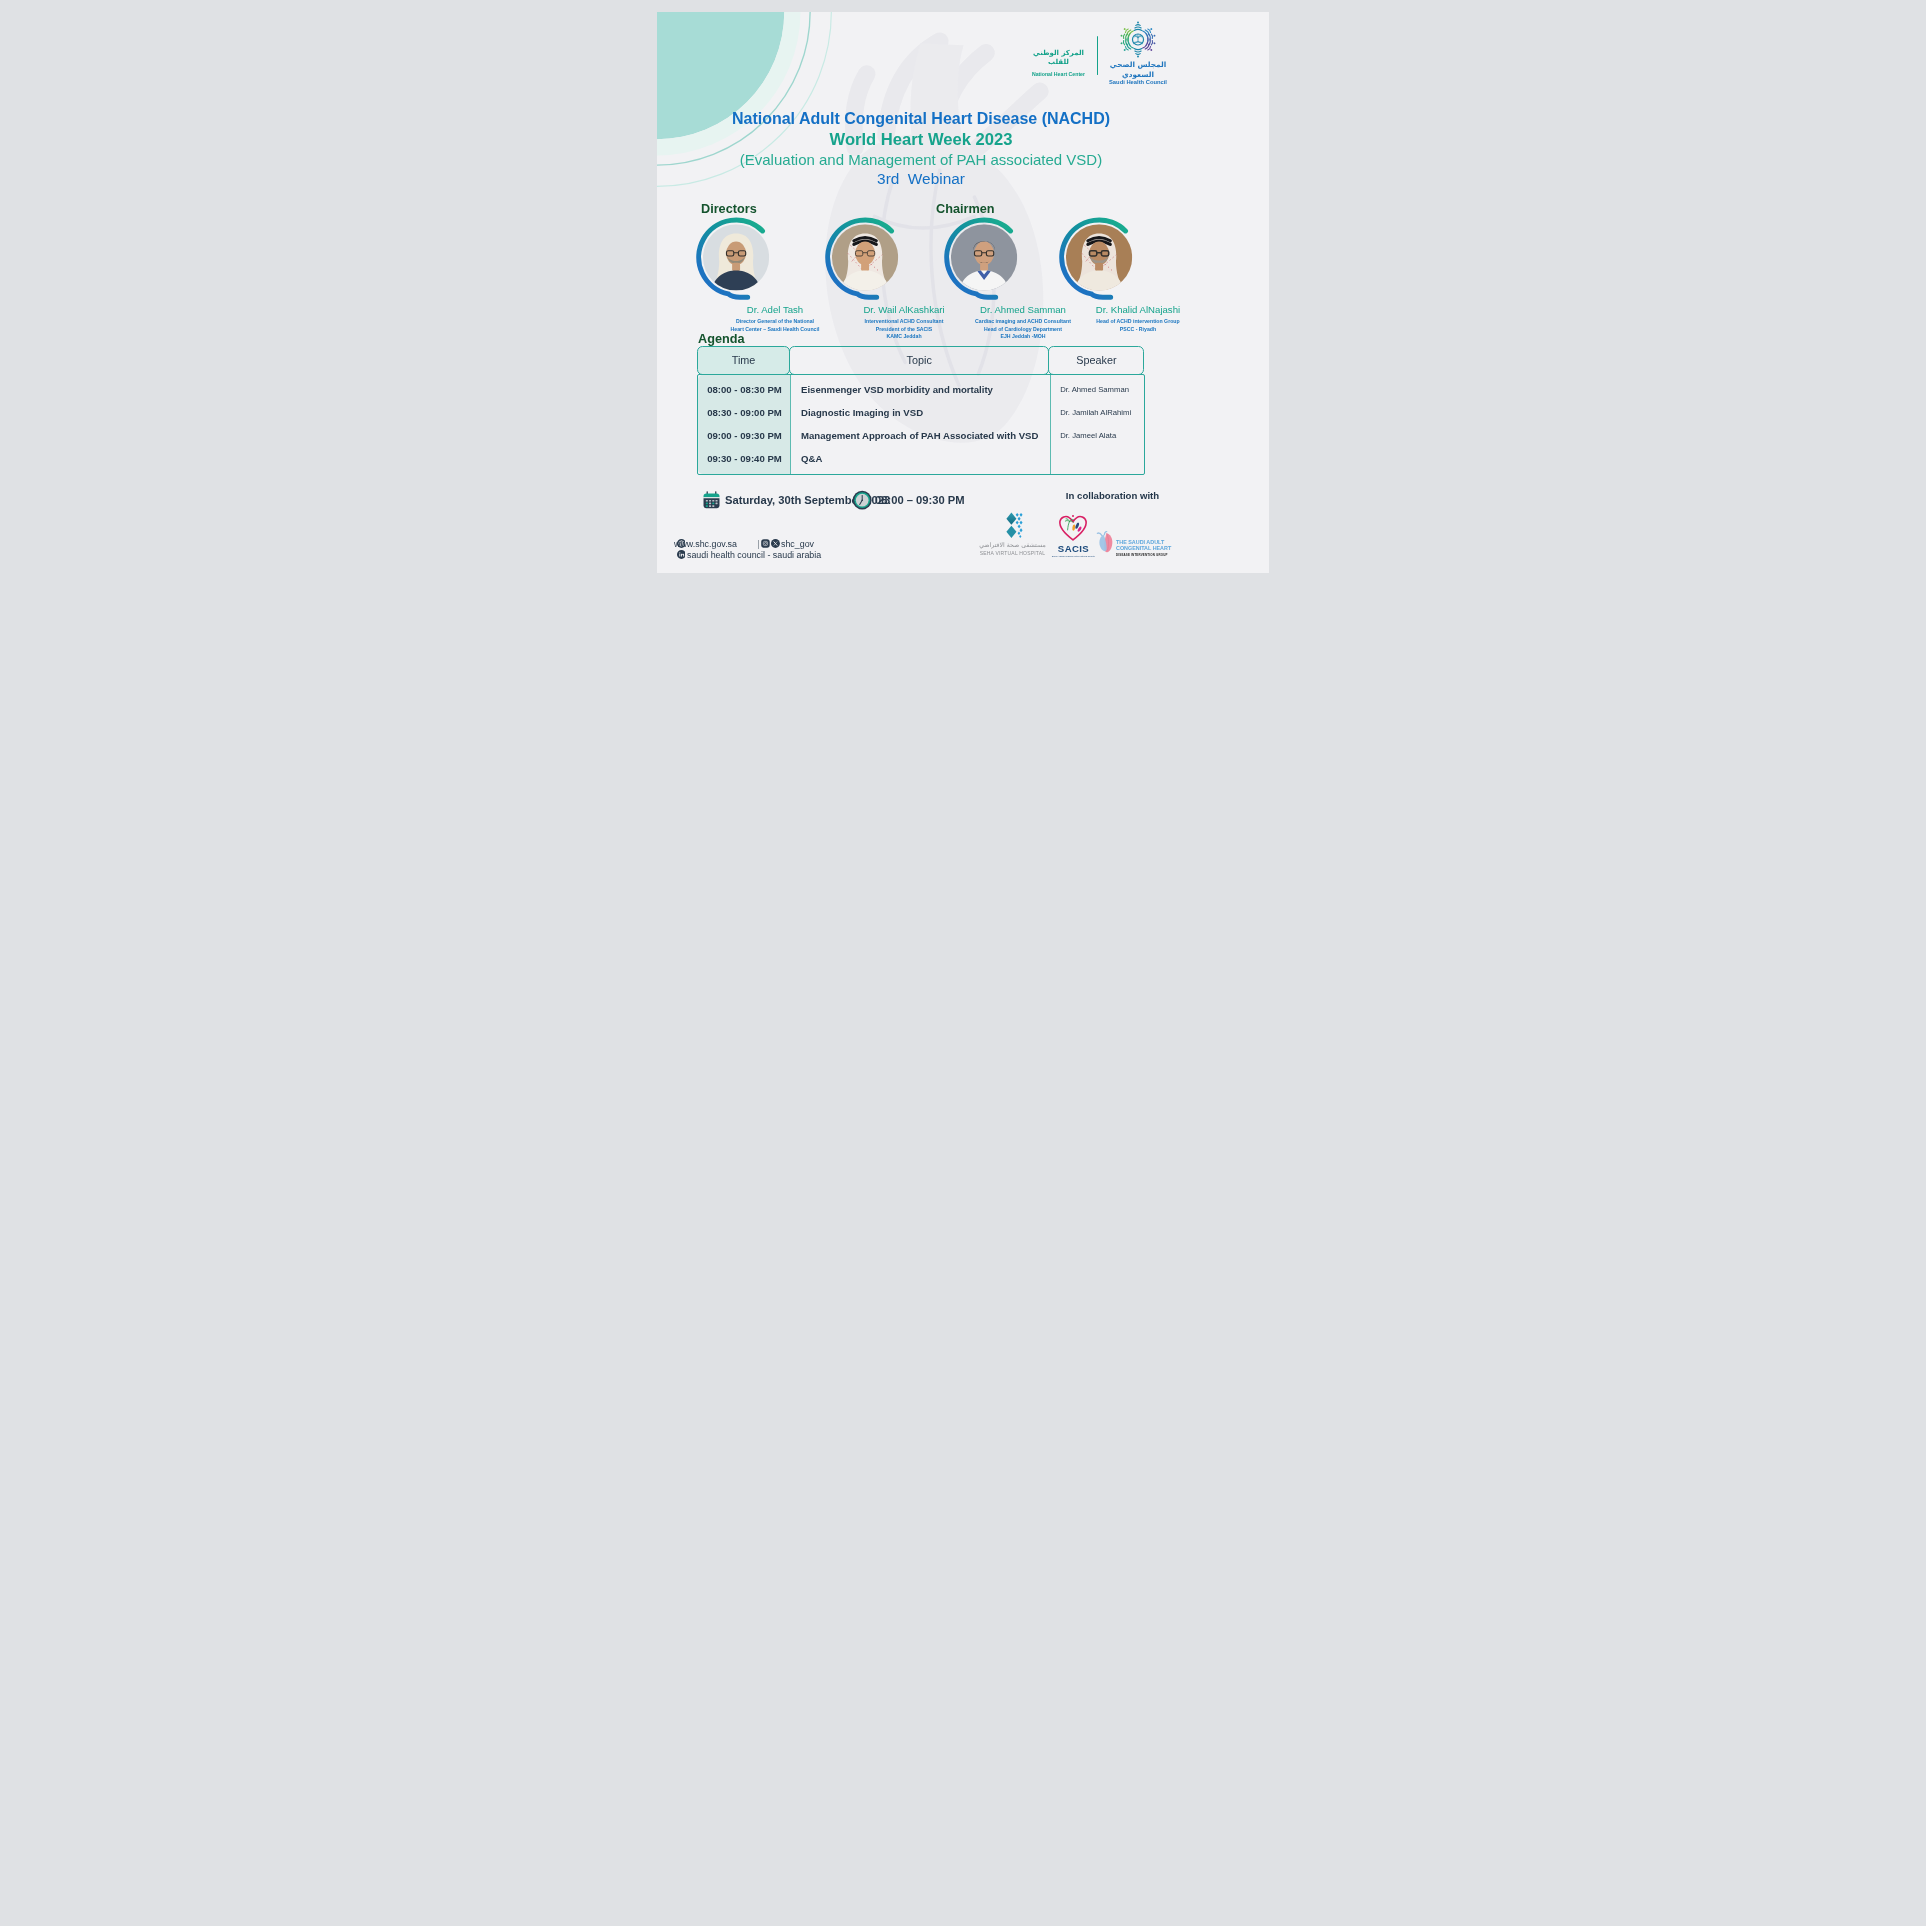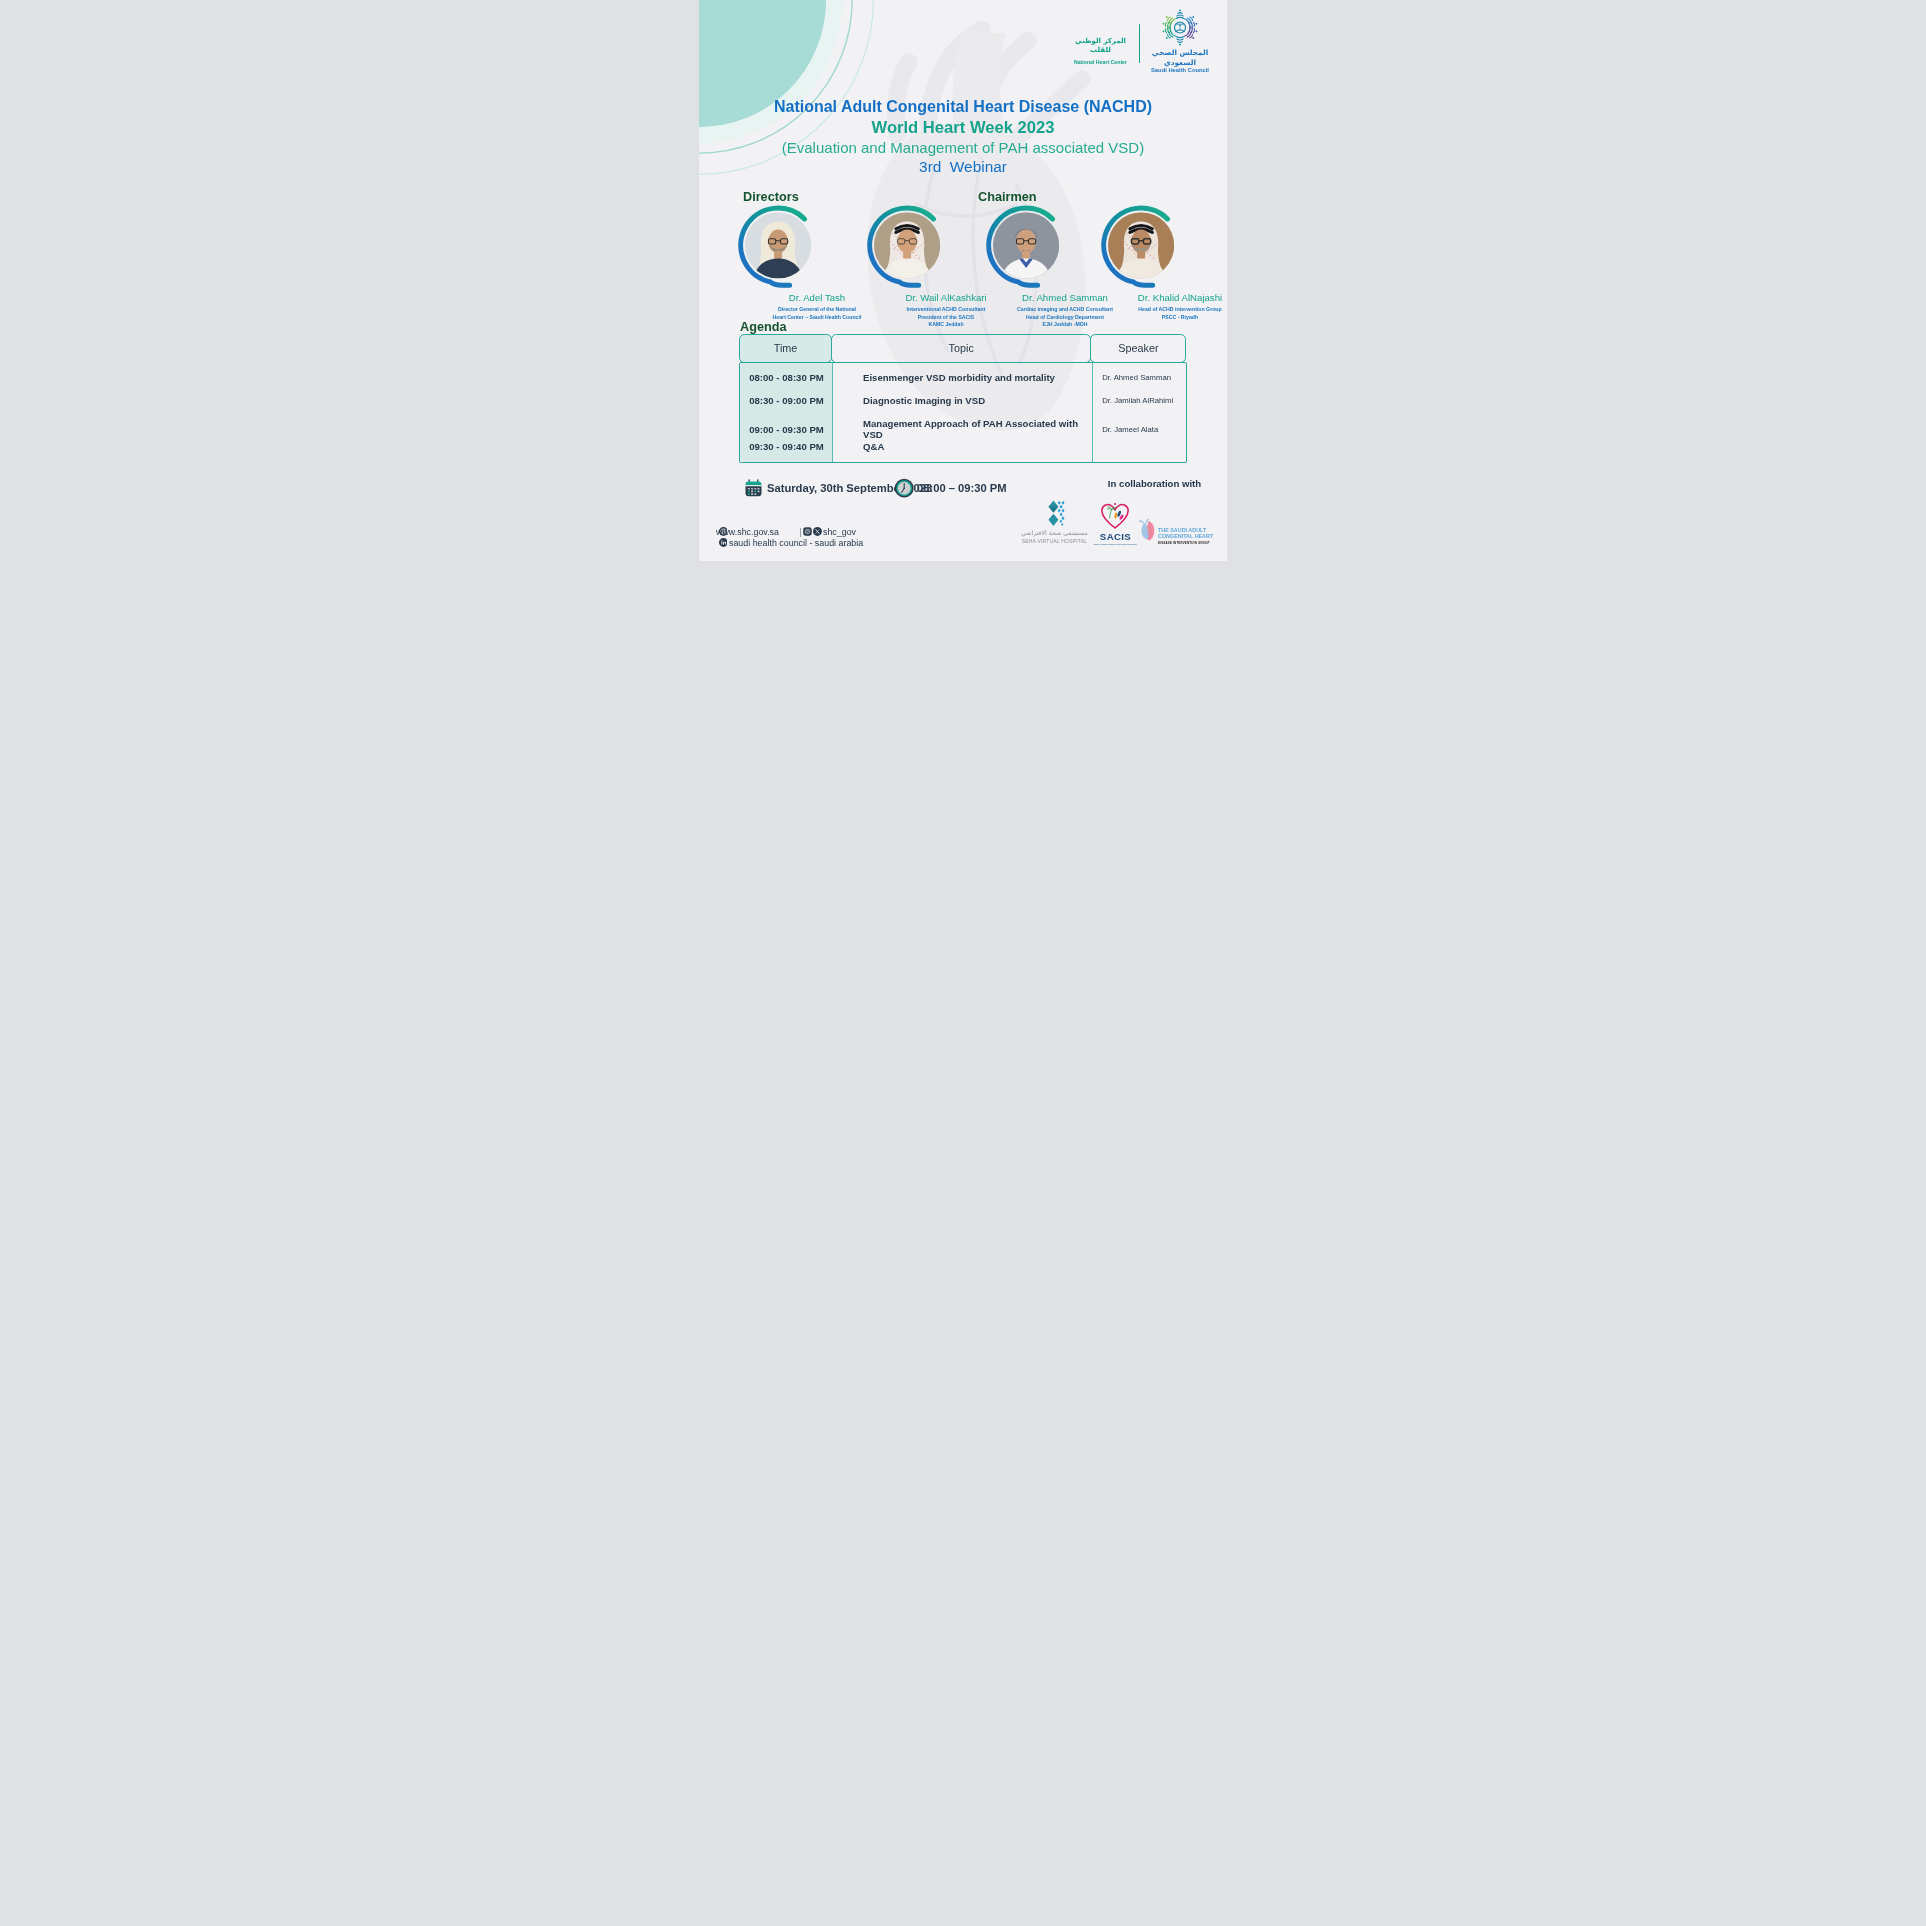--- a/index.html
+++ b/index.html
@@ -1,17 +1,17 @@
 <!DOCTYPE html>
 <html style="font-size:6.2px"><head>
 <meta charset="utf-8">
 <style>
   html,body{margin:0;padding:0;background:#dfe1e4;}
   .poster{
-    position:relative; width:528px; height:561px; margin:0 auto;
+    position:relative; width:612px; height:561px; margin:12px auto;
     background:#f2f2f4; overflow:hidden;
     font-family:"Liberation Sans", sans-serif; color:#28394b;
   }
   .abs{position:absolute;}
   .ar{font-family:"DejaVu Sans", sans-serif;}
 
   
   svg.corner{left:0;top:0;}
   svg.watermark{left:102px;top:3.9px;opacity:.85;}
 
@@ -73,21 +73,21 @@
   .a-topic-h{width:260px;margin-left:-0.8px;}
   .a-speaker-h{width:96px;margin-left:-0.8px;}
   .a-body{position:relative;box-sizing:border-box;margin-top:-0.4px;width:448px;height:101px;
           border:0.8px solid #2ba89b;border-radius:2px;}
   .a-colfill{position:absolute;left:0;top:0;bottom:0;width:92px;background:rgba(187,224,218,.5);
              border-radius:5px 0 0 5px;}
   .a-line{position:absolute;top:0;bottom:0;width:0.6px;background:#2ba89b;opacity:.75;}
   .a-line1{left:92px;} .a-line2{left:352px;}
   .a-row{position:absolute;left:0;width:448px;display:flex;align-items:center;}
   .a-row .rt{width:93px;text-align:center;font-size:9.6px;font-weight:bold;}
-  .a-row .rp{width:260px;box-sizing:border-box;padding-left:30px;font-size:9.6px;font-weight:bold;}
+  .a-row .rp{width:260px;box-sizing:border-box;padding-left:10px;font-size:9.6px;font-weight:bold;}
   .a-row .rs{width:95px;box-sizing:border-box;padding-left:9.2px;font-size:7.7px;}
   .row1{top:9.2px;} .row2{top:32px;} .row3{top:55px;} .row4{top:78px;}
 
   
   .sched-date{left:68px;top:482px;font-size:11.2px;font-weight:bold;}
   .sched-time{left:218px;top:482px;font-size:11.2px;font-weight:bold;}
 
   
   .collab-heading{left:386px;top:478px;width:139px;text-align:center;
                   font-size:9.6px;font-weight:bold;color:#24374a;}

